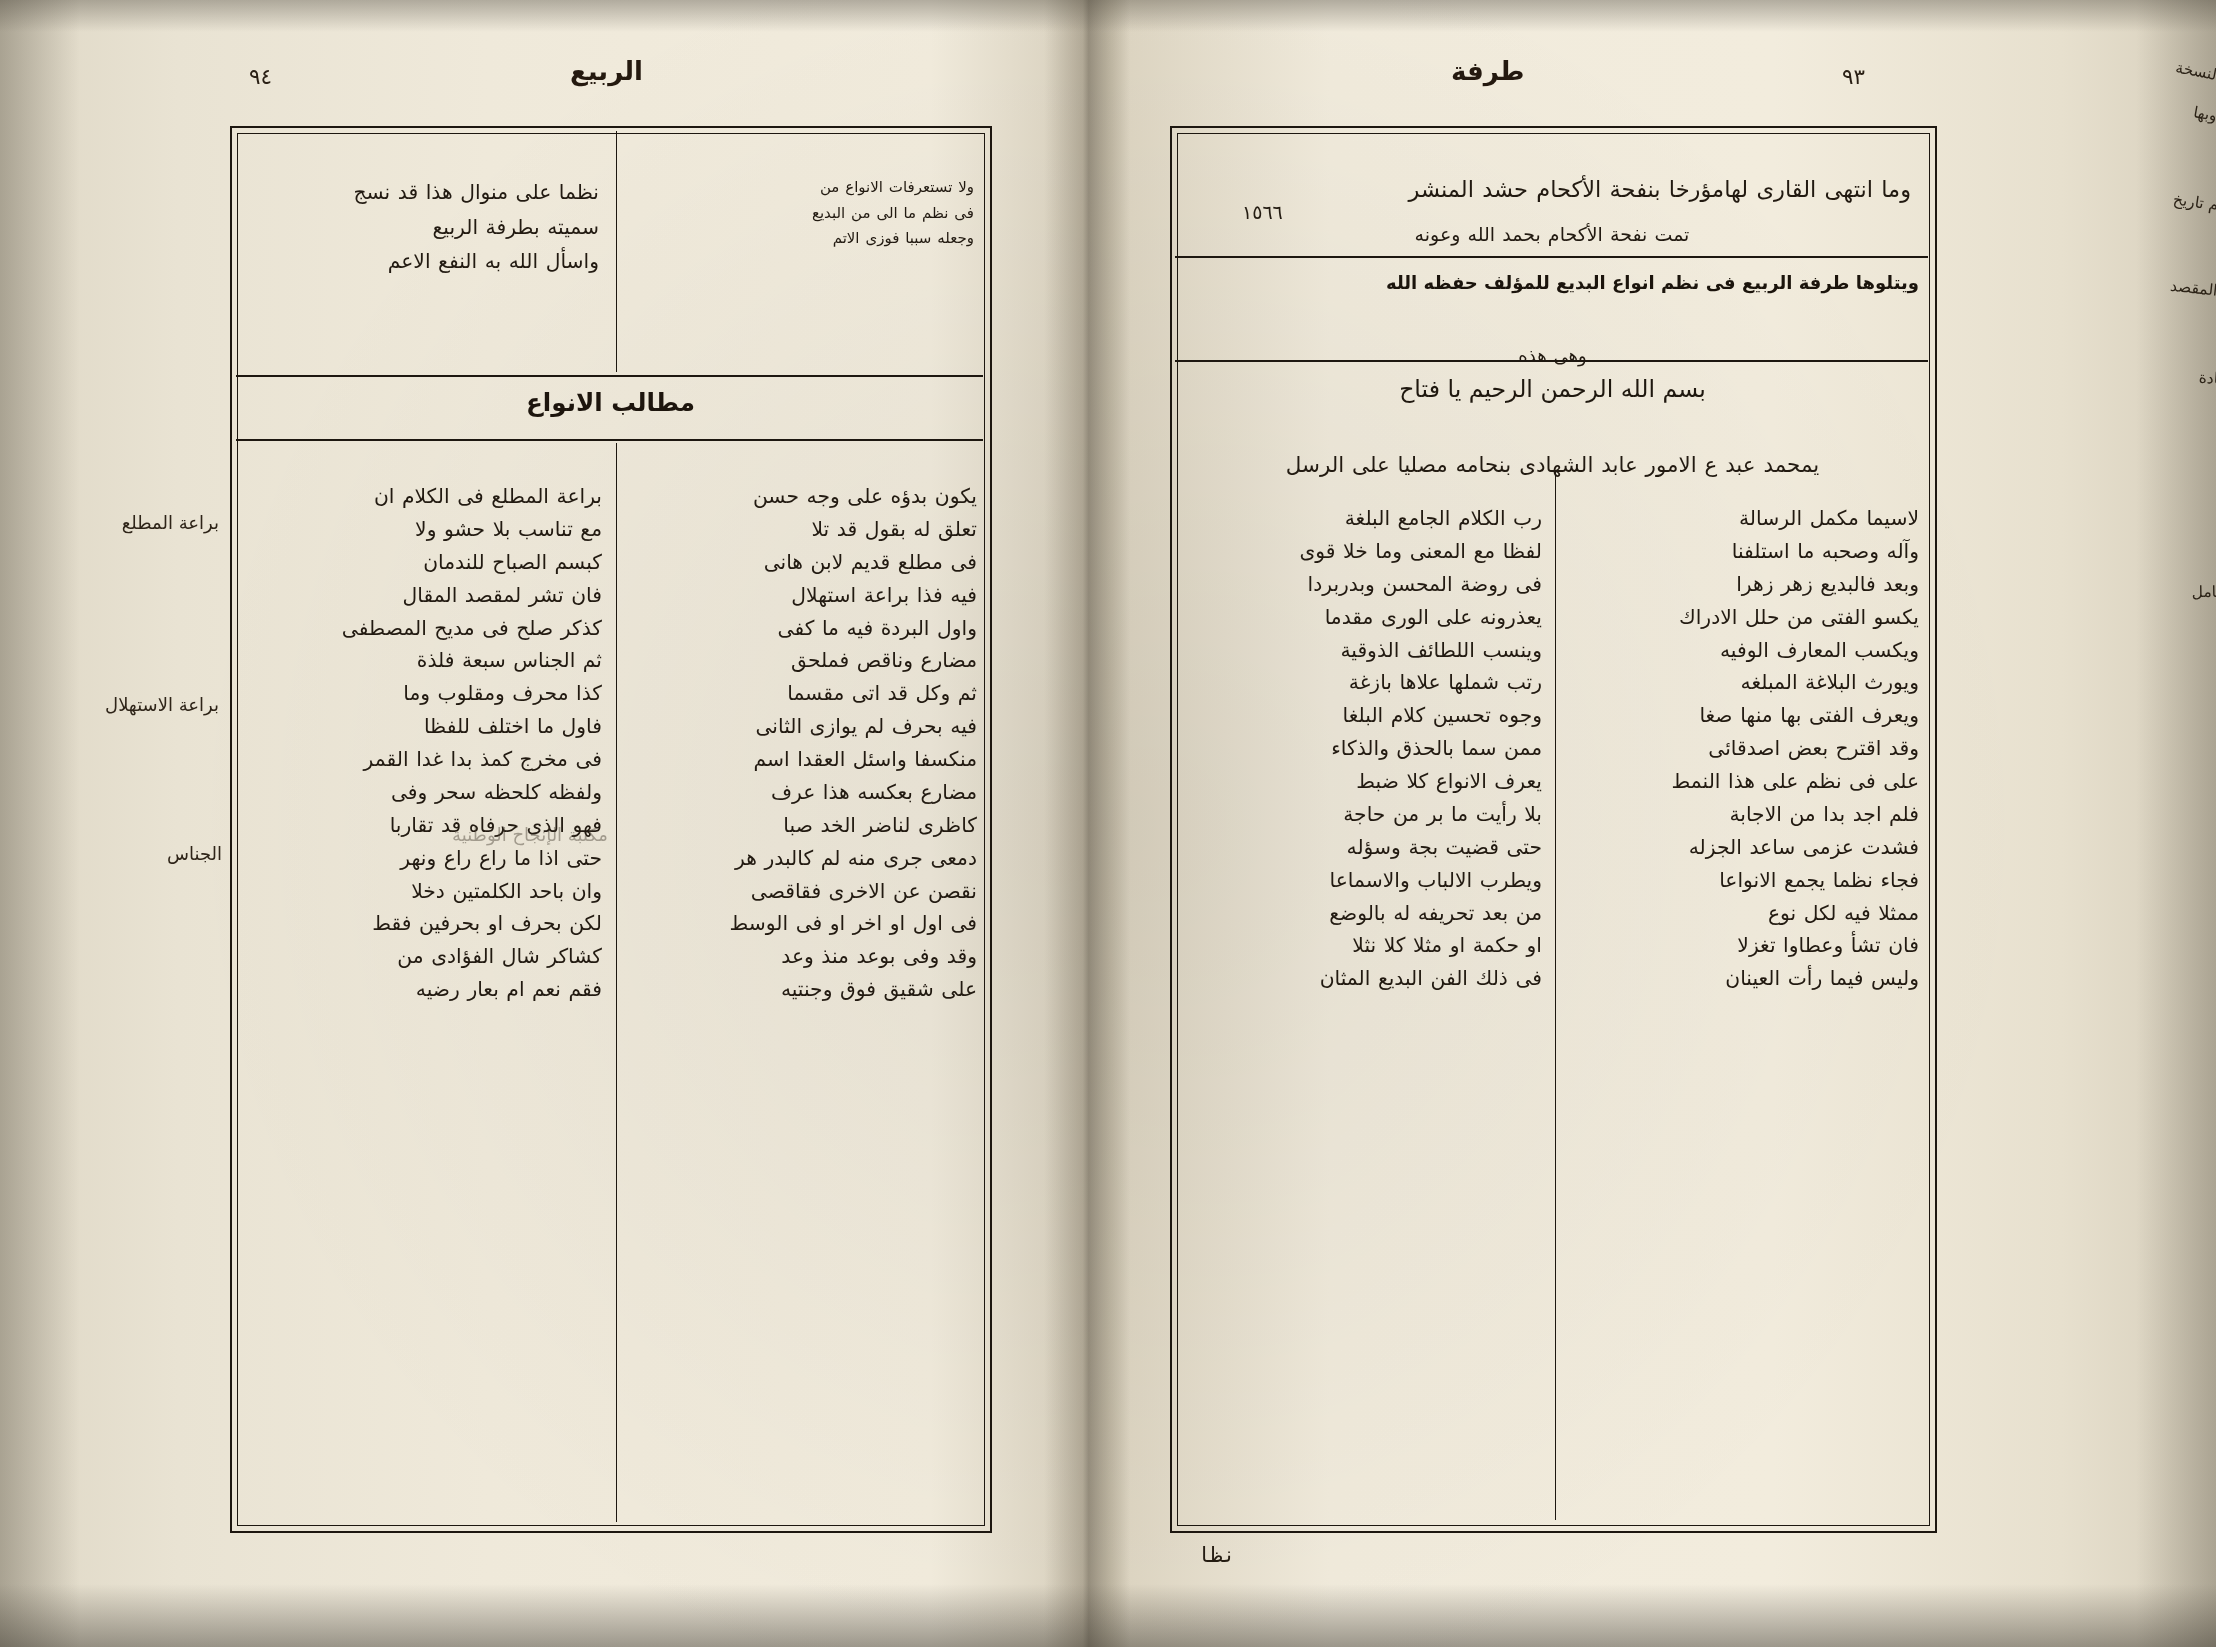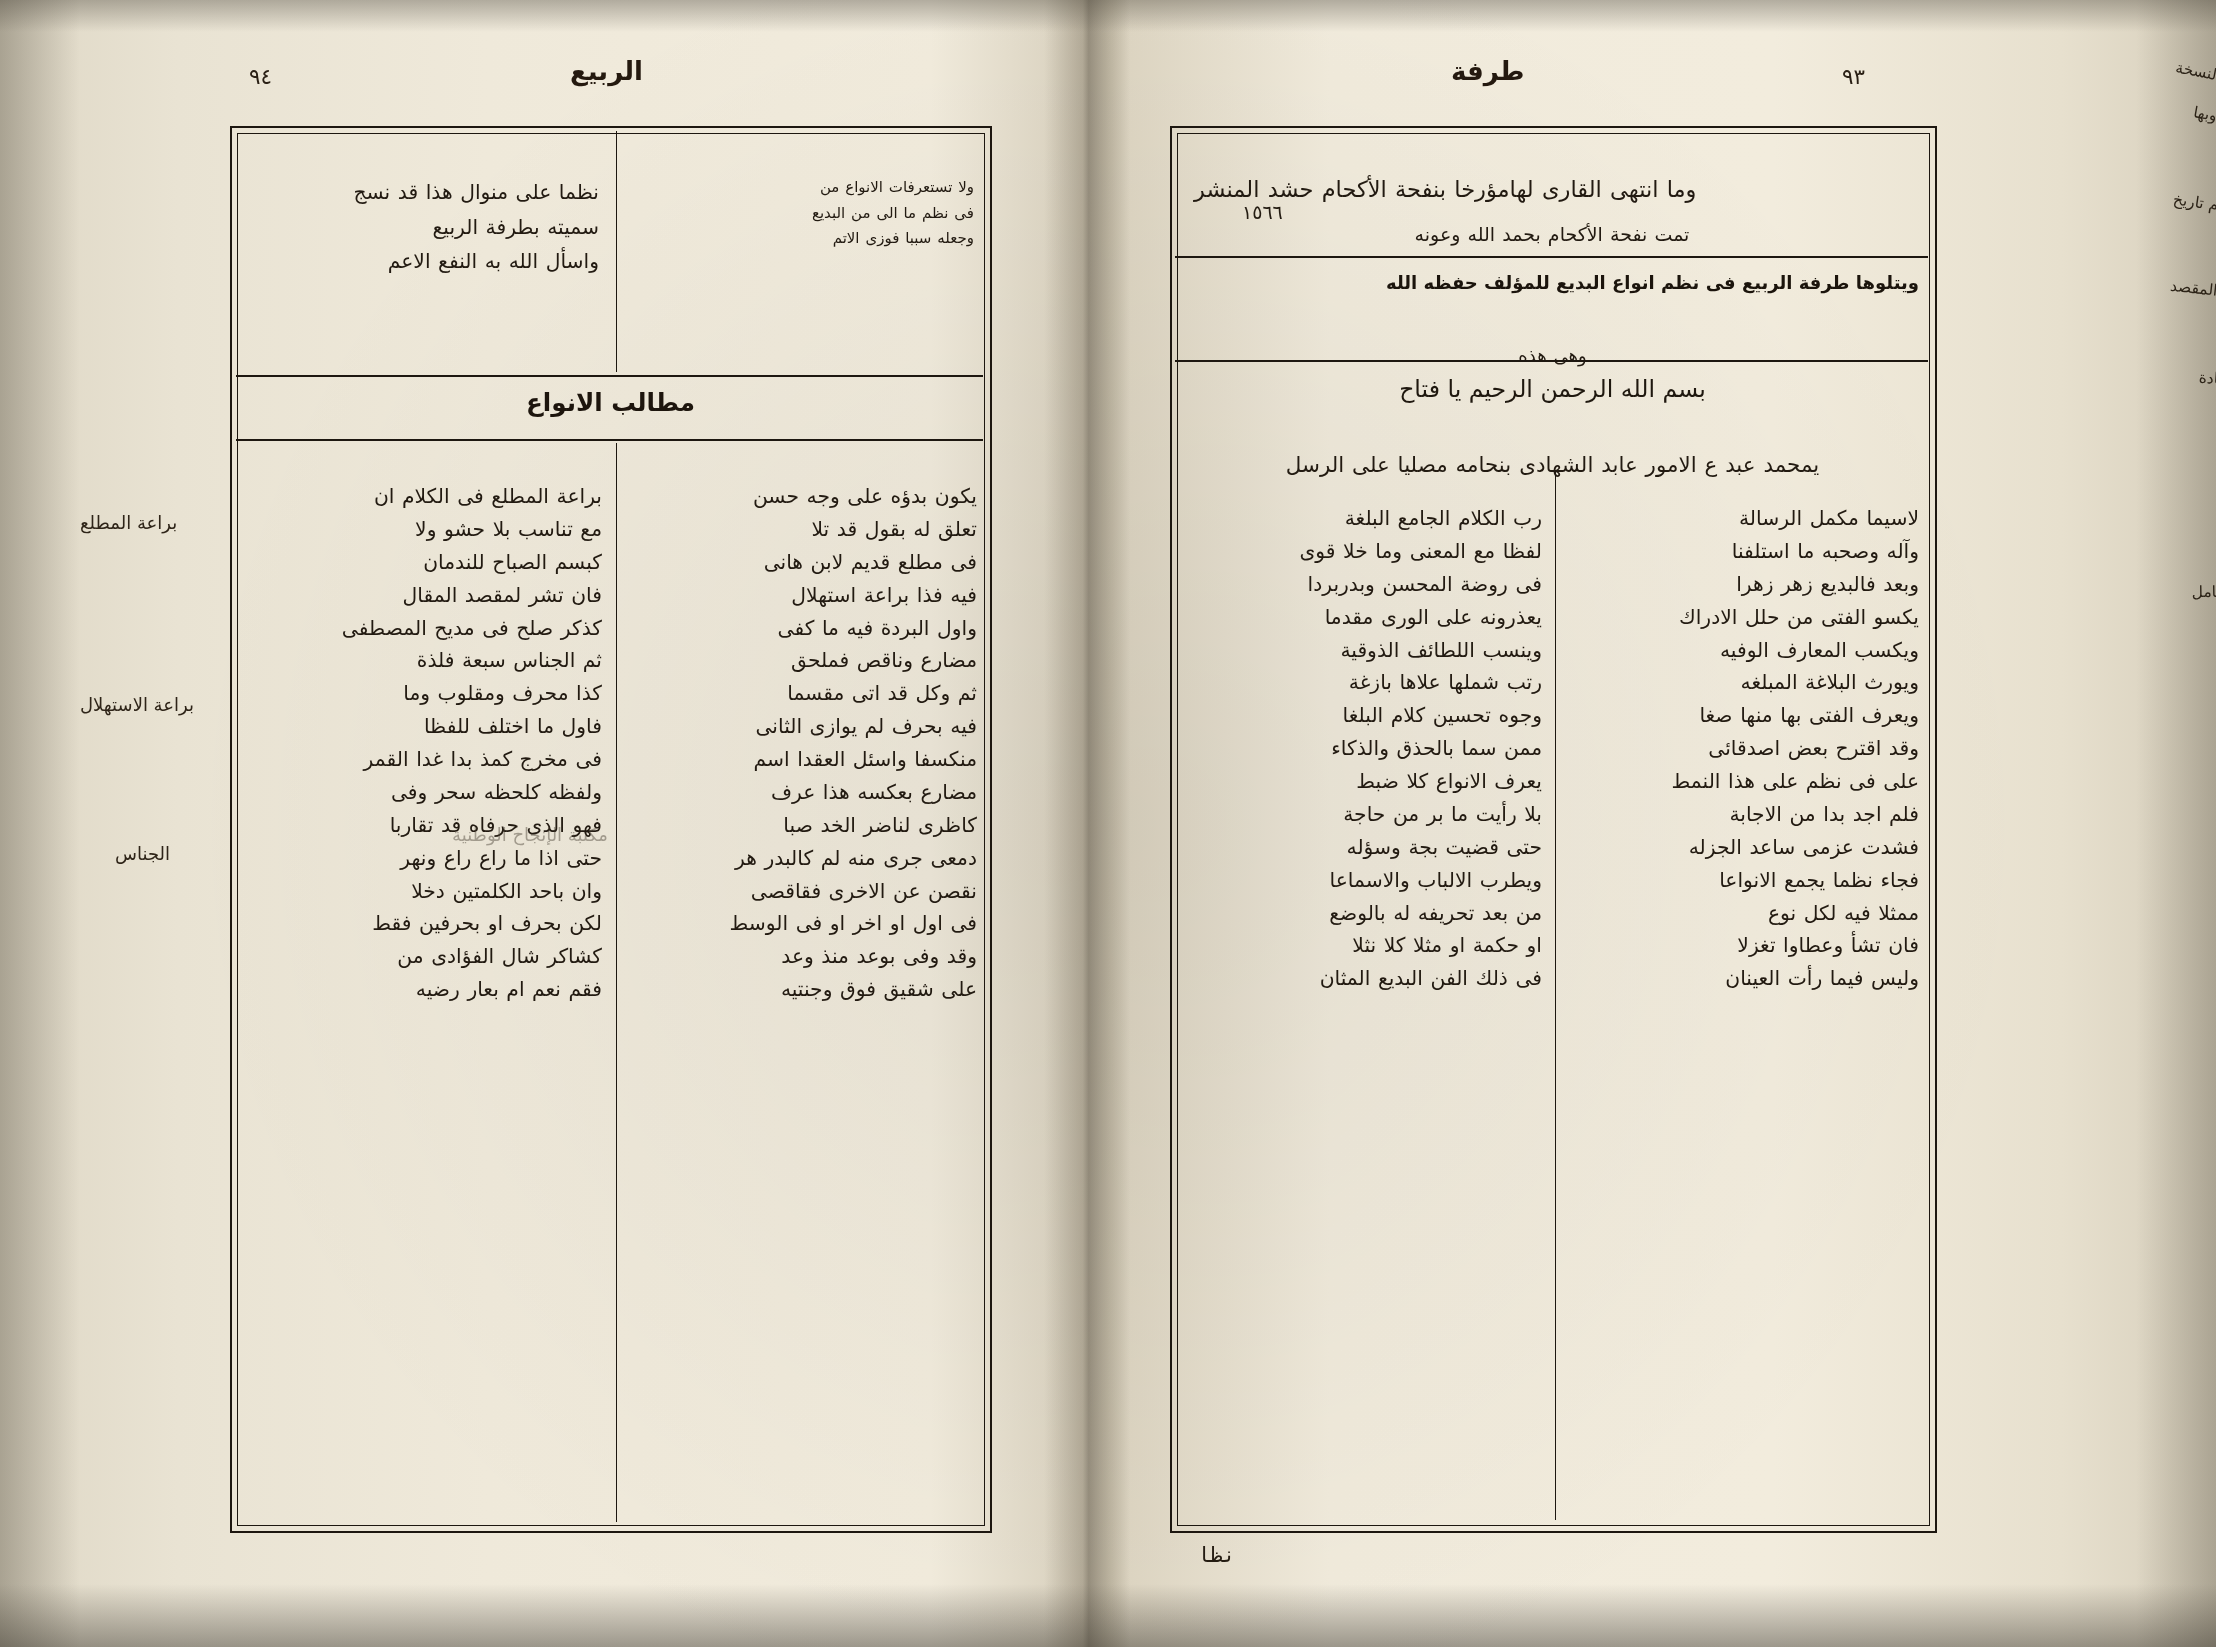--- a/index.html
+++ b/index.html
@@ -82,21 +82,21 @@
     position:absolute;direction:rtl;text-align:center;
     font-size:23.6px;color:#1f180f;
   }
   .band-title{
     position:absolute;direction:rtl;text-align:center;
     font-size:24.6px;font-weight:bold;color:#1d150d;letter-spacing:3.2px;
   }
   .marginal{
     position:absolute;direction:rtl;color:#2e2418;
     font-size:16px;line-height:1.5;
-    text-align:left;
+    text-align:right;
   }
   .marg-rot{
     position:absolute;direction:rtl;color:#2b2216;
     font-size:15.5px;line-height:1.55;
     transform-origin:top right;
   }
   .stamp{
     position:absolute;direction:rtl;color:#4a4236;
     font-size:18px;opacity:.45;letter-spacing:1.6px;
   }
@@ -117,21 +117,21 @@
     <div class="edge-right"></div>
     <div class="gutter"></div>
     <div class="shadow-top"></div>
     <div class="shadow-bottom"></div>
 
     <div class="folio" style="left:1842px;top:64px;">٩٣</div>
     <div class="runhead" style="left:1451px;top:56px;">طرفة</div>
 
     <div class="frame" style="left:1170px;top:126px;width:763px;height:1403px;"></div>
 
-    <div class="col" style="left:1194px;top:153px;width:717px;font-size:22.5px;line-height:1.5;text-align:left;">وما انتهى القارى لهامؤرخا      بنفحة الأكحام حشد المنشر</div>
+    <div class="col" style="left:1194px;top:153px;width:717px;font-size:22.5px;line-height:1.5;text-align:right;">وما انتهى القارى لهامؤرخا      بنفحة الأكحام حشد المنشر</div>
     <div class="col" style="left:1247px;top:201px;width:610px;font-size:19px;line-height:1.4;text-align:center;">تمت نفحة الأكحام بحمد الله وعونه</div>
     <div class="num" style="left:1242px;top:201px;">١٥٦٦</div>
 
     <div class="rule-h" style="left:1175px;top:256px;width:753px;"></div>
 
     <div class="headline" style="left:1186px;top:270px;width:733px;">ويتلوها طرفة الربيع فى نظم انواع البديع للمؤلف حفظه الله</div>
     <div class="col" style="left:1186px;top:321px;width:733px;font-size:18px;text-align:center;">وهى هذه</div>
 
     <div class="rule-h" style="left:1175px;top:360px;width:753px;"></div>
 

